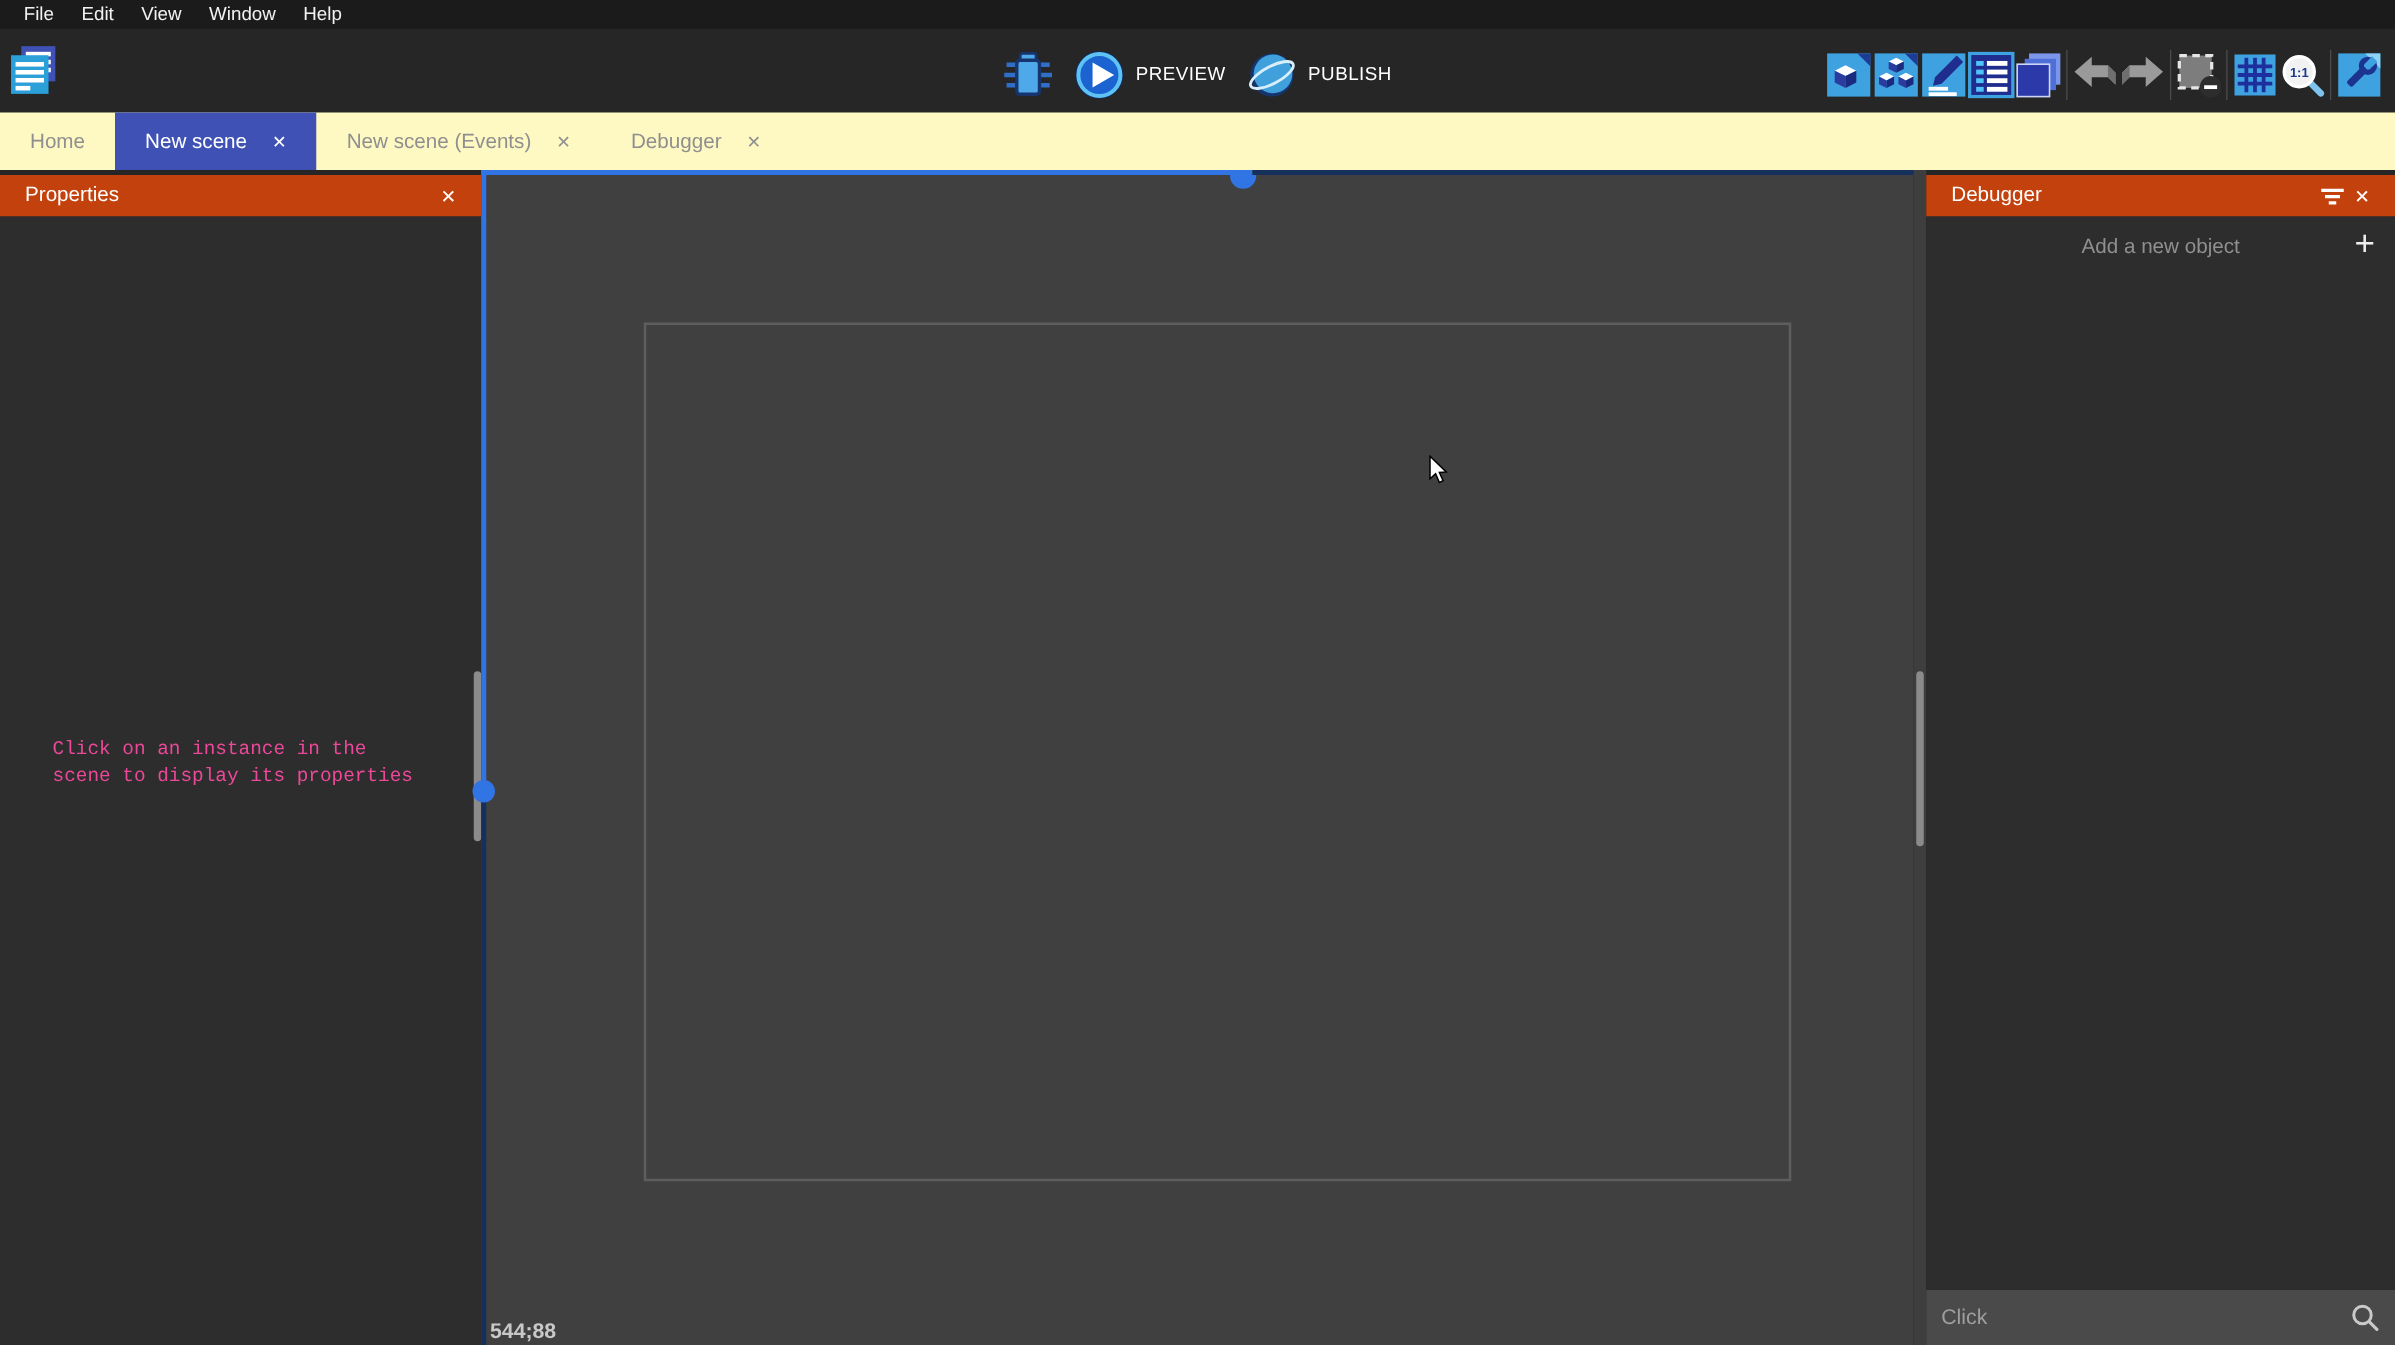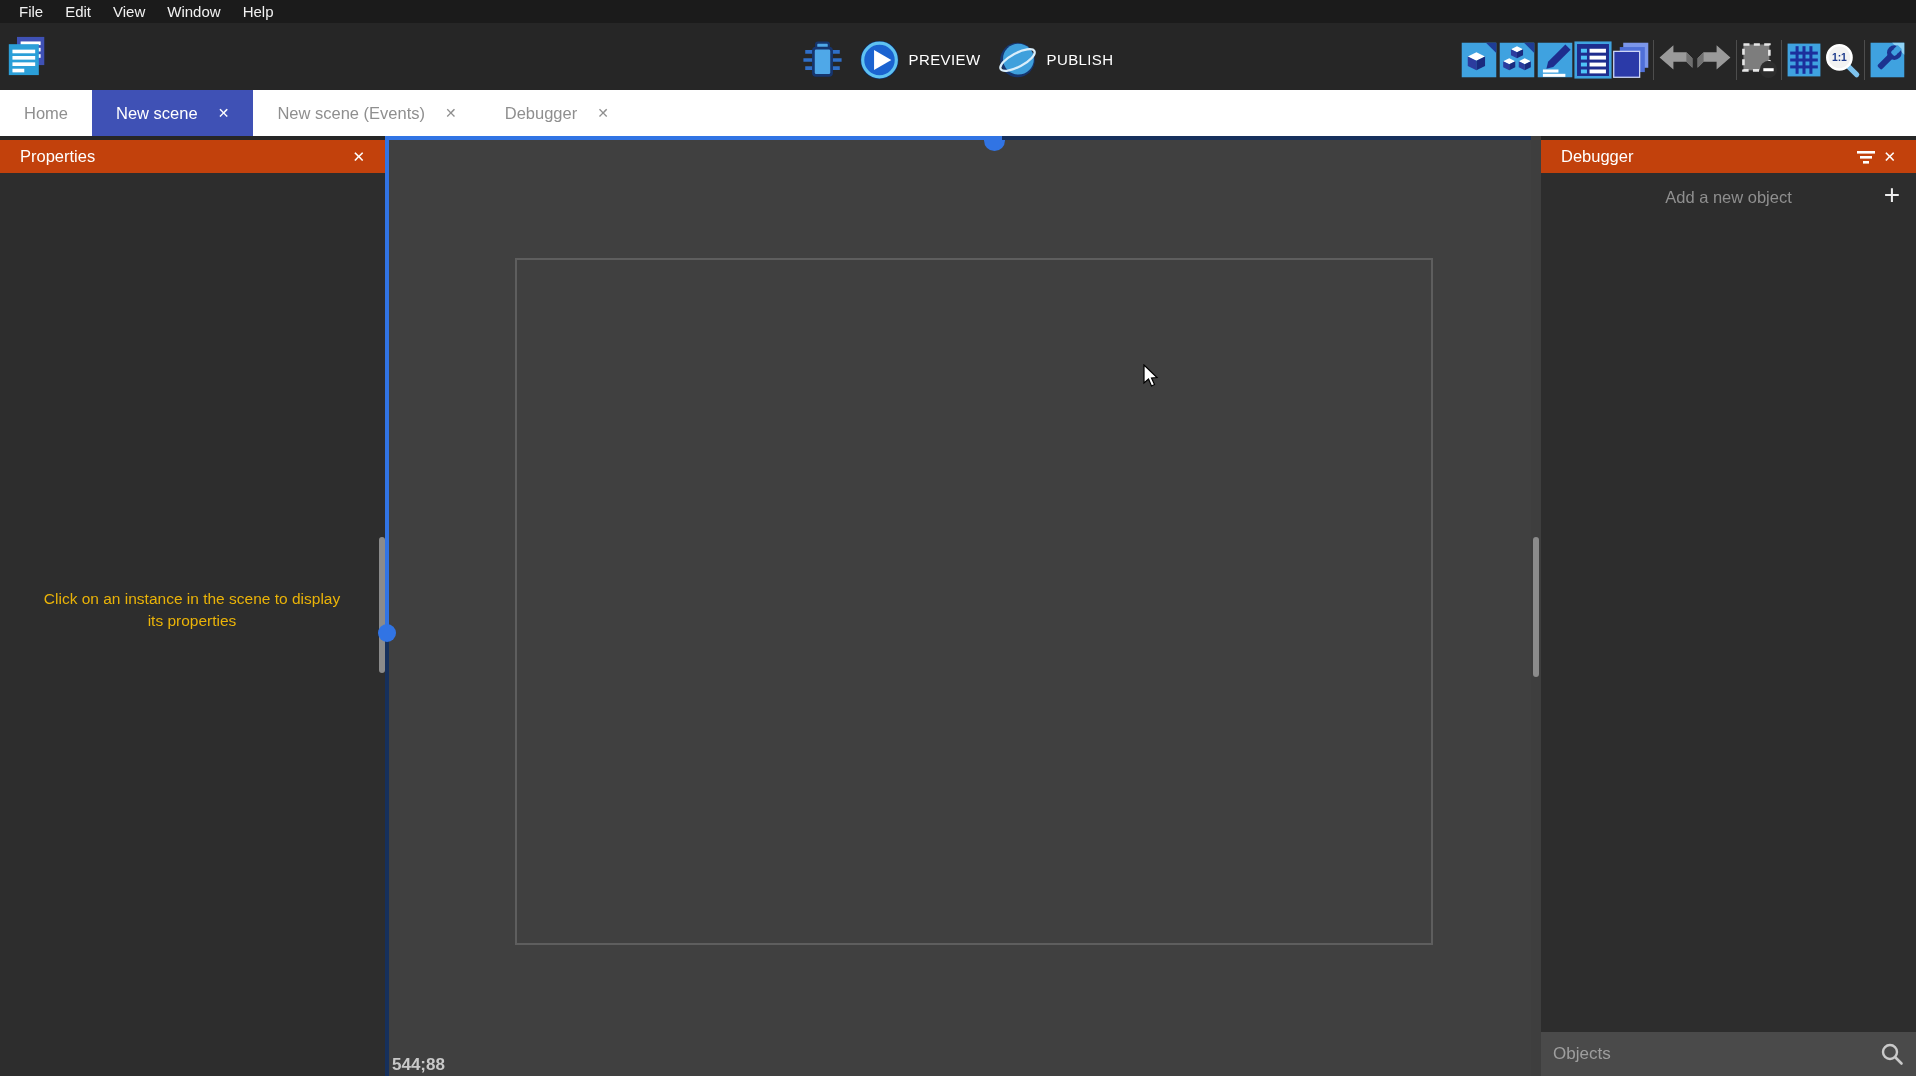--- a/index.html
+++ b/index.html
@@ -19,36 +19,36 @@
                display:flex; align-items:center; gap:17px; padding-top:6px; }
   .tb-right { position:absolute; right:10px; top:0; height:67px;
               display:flex; align-items:center; padding-top:6px; }
   .tb-btn { display:flex; align-items:center; gap:9px; cursor:pointer; }
   .tb-label { color:#ffffff; font-size:15px; letter-spacing:.4px; }
   .tb-divider { width:1px; height:40px; background:#4d4d4d; margin:0 3px; }
   .icon38 { width:38px; height:38px; display:block; }
   .icon40 { width:40px; height:40px; display:block; }
 
   
-  .tabbar { position:absolute; left:0; top:90px; width:100%; height:46px; background:#ffffff;
+  .tabbar { position:absolute; left:0; top:90px; width:100%; height:46px; background:#fef9c3;
             display:flex; align-items:stretch; }
   .tab { display:flex; align-items:center; padding:0 24px; font-size:16.5px; color:#8f8f8f; cursor:pointer; }
   .tab .tab-close { margin-left:20px; font-size:14px; color:#8f8f8f; }
   .tab.active { background:#3f51b5; color:#ffffff; }
   .tab.active .tab-close { color:#ffffff; }
 
   
   .panel-left { position:absolute; left:0; top:140px; width:385px; bottom:0; background:#2d2d2d; }
   .panel-header { height:33px; background:#c2410c; display:flex; align-items:center;
                   padding:0 14px 0 20px; }
   .panel-title { color:#ffffff; font-size:16.5px; flex:0 0 auto; }
   .panel-header .spacer { flex:1; }
   .panel-x { color:#ffffff; font-size:15px; padding:2px 6px; cursor:pointer; }
-  .props-hint { position:absolute; left:42px; top:448px; width:300px; text-align:center;
-                color:#eab308; font-size:15.5px; line-height:22px; }
+  .props-hint { position:absolute; left:42px; top:448px; width:300px; 
+                color:#ec4899; font-size:15.5px; line-height:22px;font-family:Liberation Mono, monospace; }
   .vthumb { position:absolute; width:6px; background:#8b8b8b; border-radius:3px; }
 
   
   .canvas { position:absolute; left:385px; top:136px; width:1146px; height:940px; background:#404040; }
   .edge-top-bright { position:absolute; left:0; top:0; width:617px; height:4px; background:#3174e4; }
   .edge-top-dark { position:absolute; left:617px; top:0; right:0; height:4px; background:#16305c; }
   .edge-left-bright { position:absolute; left:0; top:0; width:4px; height:497px; background:#3174e4; }
   .edge-left-dark { position:absolute; left:0; top:497px; width:4px; bottom:0; background:#16305c; }
   .handle-top { position:absolute; left:599px; top:4px; width:21px; height:11px;
                 background:#3174e4; border-radius:0 0 11px 11px; }
@@ -287,21 +287,21 @@
           <rect x="7" y="12" width="6" height="2.6" fill="#ffffff"></rect>
         </svg>
       </span>
       <span class="panel-x">✕</span>
     </div>
     <div class="add-row">
       <span class="add-label">Add a new object</span>
       <span class="add-plus">+</span>
     </div>
     <div class="search-bar">
-      <span class="search-text">Objects</span>
+      <span class="search-text">Click</span>
       <svg width="24" height="24" viewBox="0 0 24 24">
         <circle cx="10" cy="10" r="7" fill="none" stroke="#c9c9c9" stroke-width="2.4"></circle>
         <line x1="15.5" y1="15.5" x2="21.5" y2="21.5" stroke="#c9c9c9" stroke-width="2.6" stroke-linecap="round"></line>
       </svg>
     </div>
   </div>
 
 </div>
 
 </body></html>

